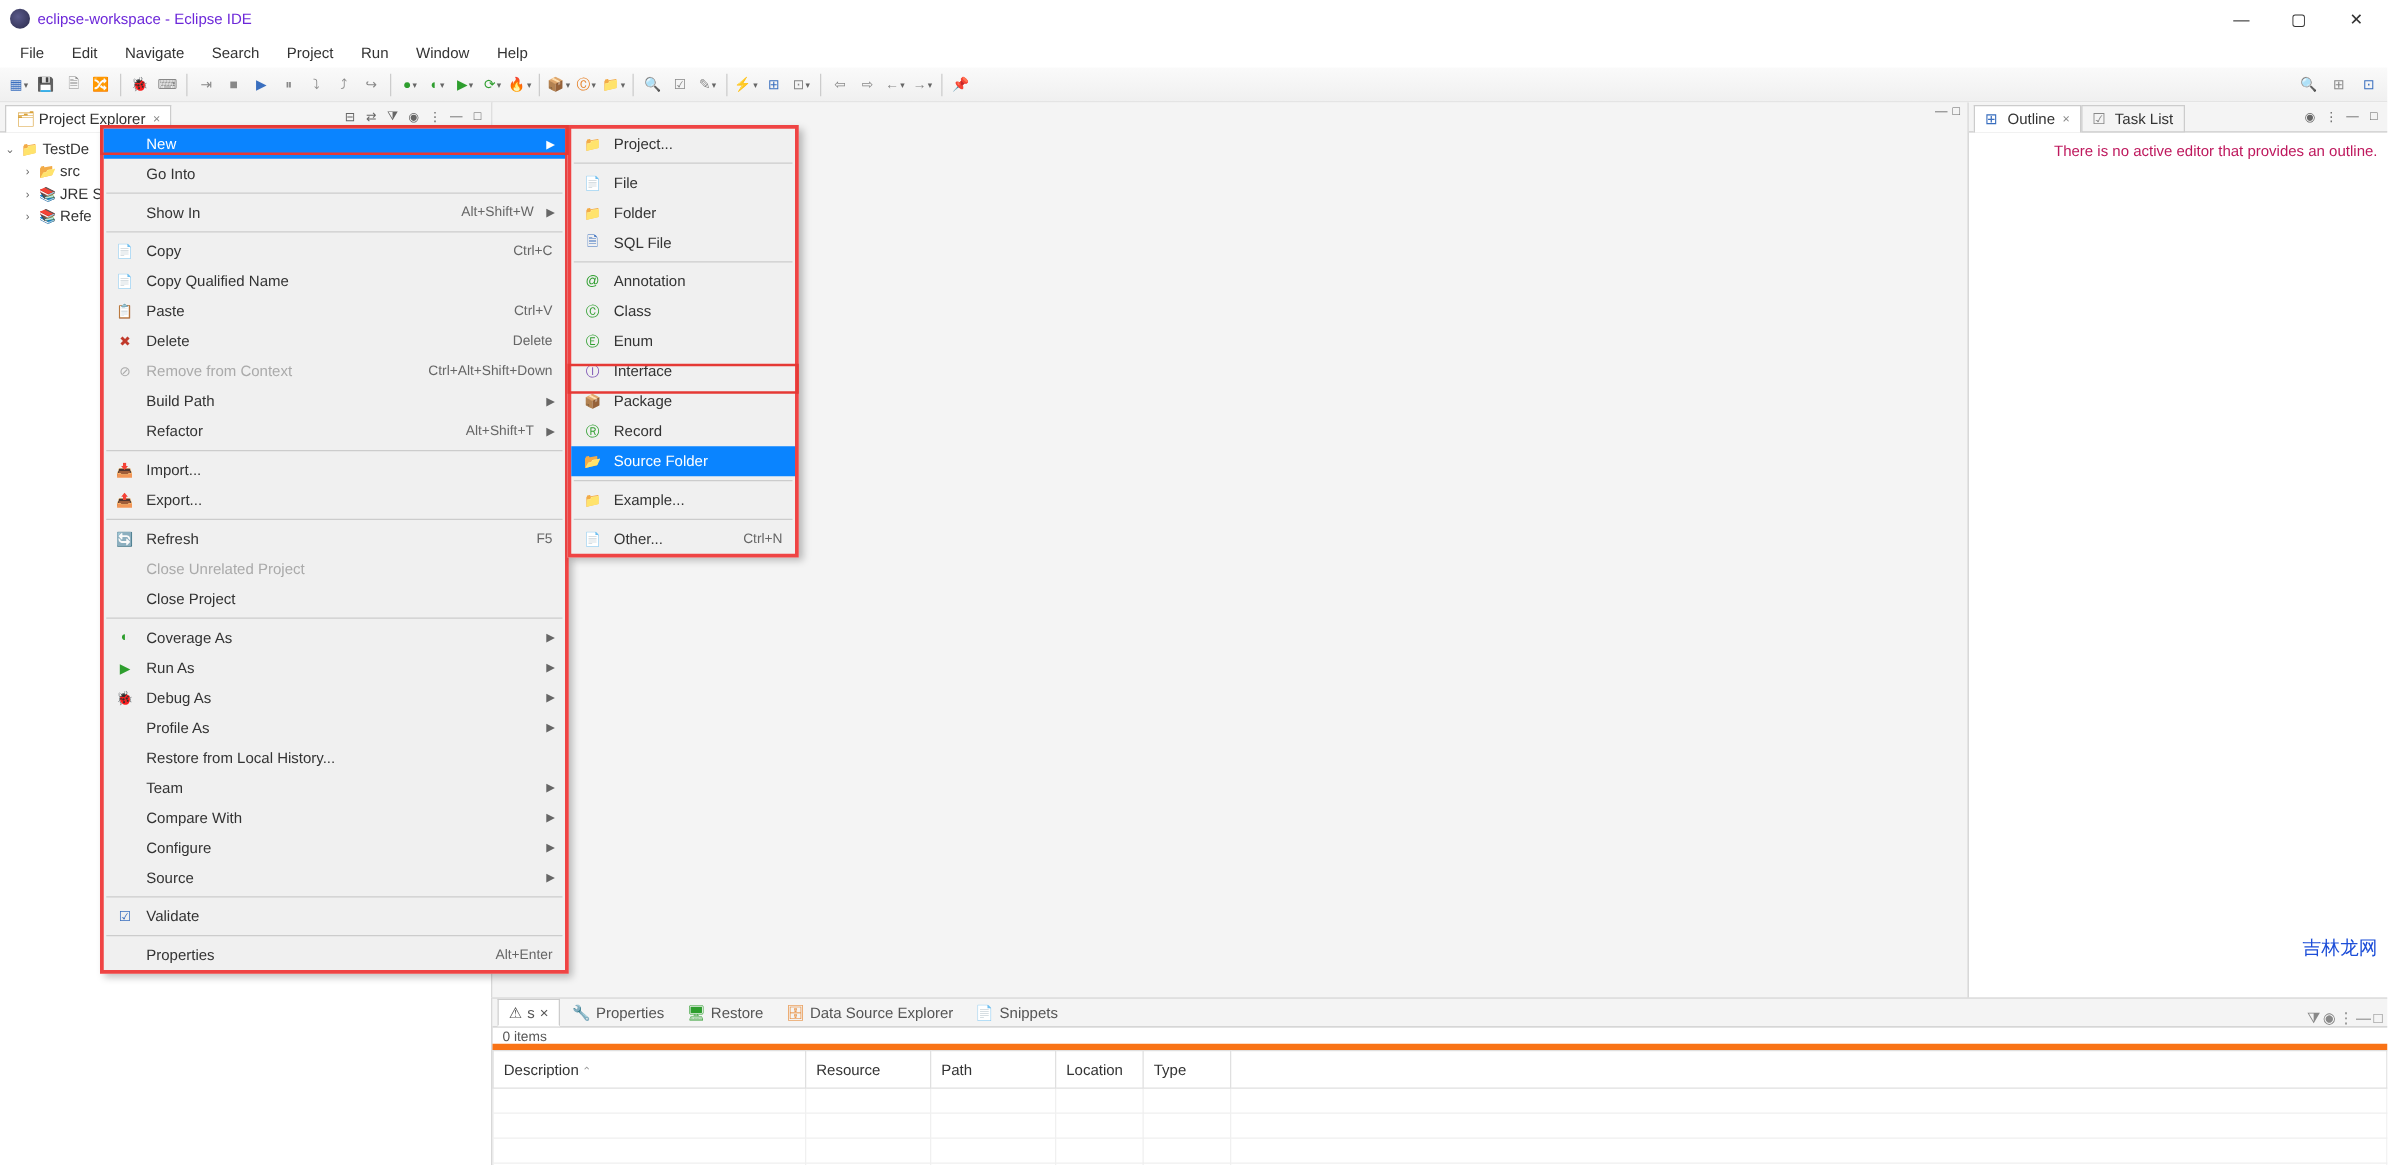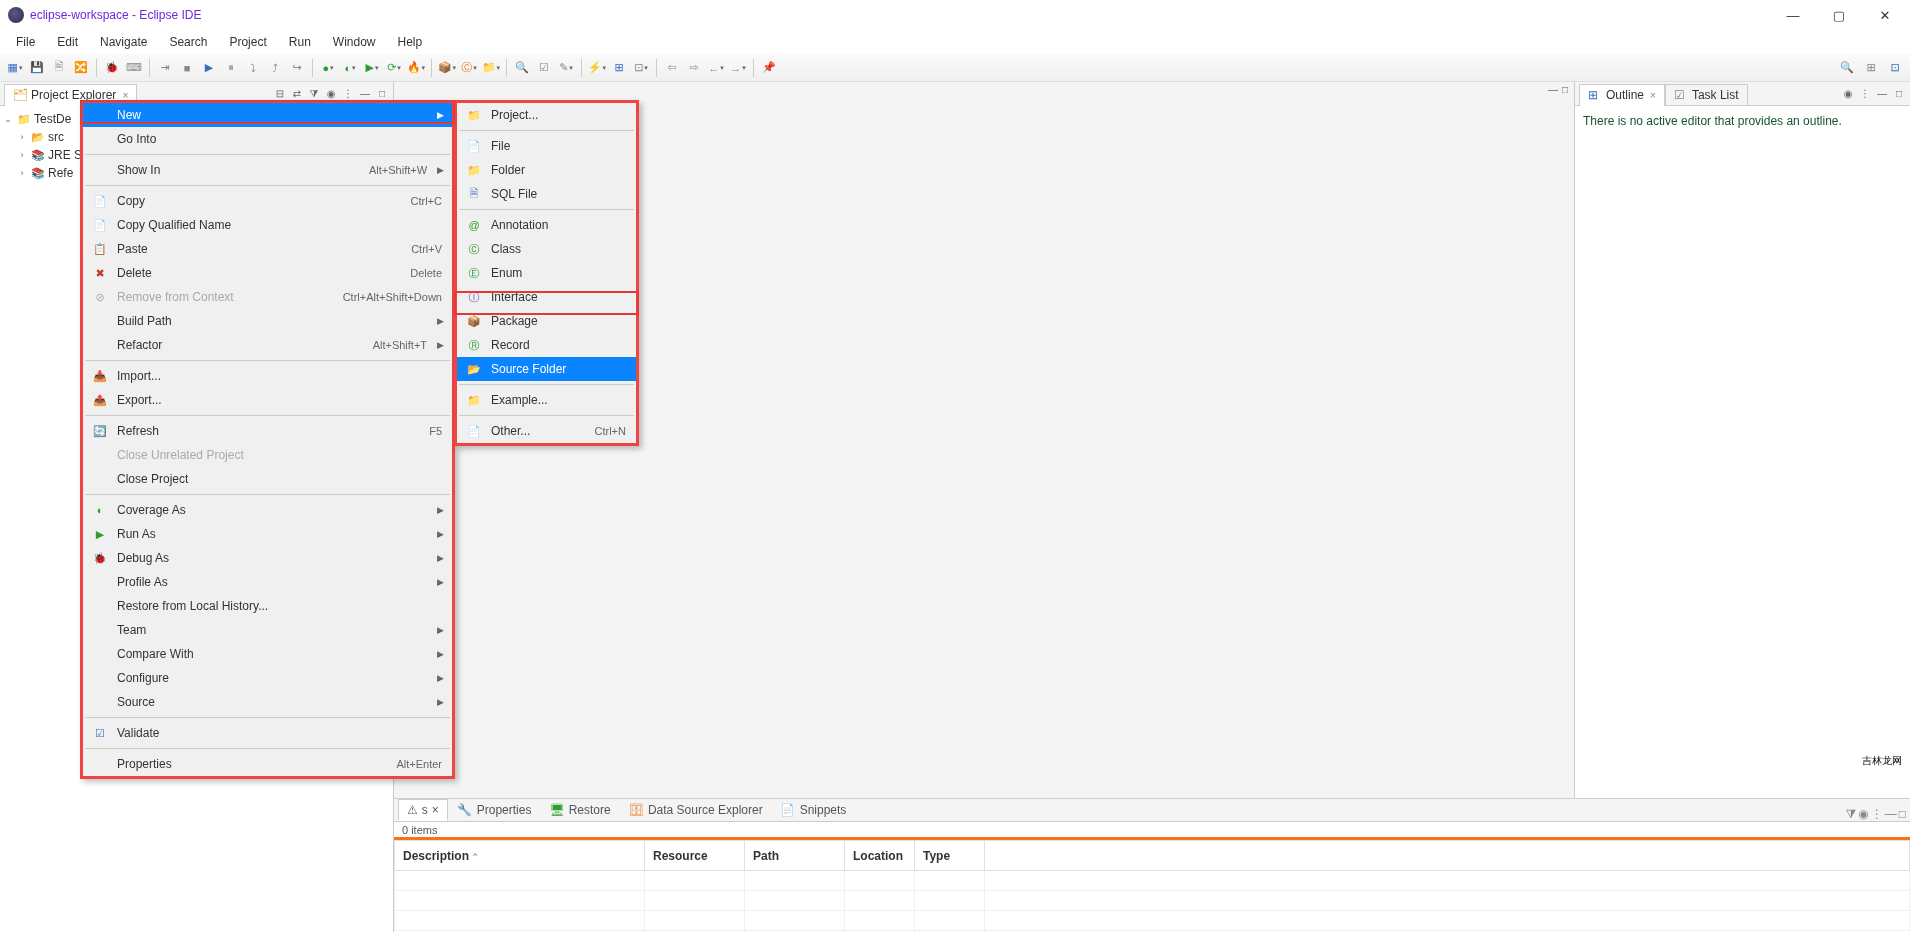--- a/index.html
+++ b/index.html
@@ -42,34 +42,34 @@
 .tree-row { display: flex; align-items: center; height: 18px; gap: 2px; }
 .tree-toggle { width: 12px; color: #666; font-size: 9px; text-align: center; }
 .tree-icon { width: 16px; height: 14px; display: flex; align-items: center; justify-content: center; font-size: 11px; }
 .indent-1 { padding-left: 14px; }
 
 
 .center-toolbar { height: 22px; display: flex; justify-content: flex-end; padding: 2px 6px; gap: 4px; }
 .center-toolbar span { font-size: 10px; color: #666; }
 
 
-.right-content { padding: 8px; color: #14532d; }
+.right-content { padding: 8px; color: #be185d; text-align: right; }
 
 
 .bottom-area { height: 152px; display: flex; }
 .bottom-left-spacer { width: 394px; border-right: 1px solid #ccc; }
 .bottom-panel { flex: 1; border-top: 1px solid #ccc; display: flex; flex-direction: column; }
 .bottom-tabs { height: 24px; background: #f4f4f4; display: flex; align-items: flex-end; padding: 0 4px; gap: 2px; border-bottom: 1px solid #ccc; }
 .bottom-tabs .btab { padding: 2px 8px; display: flex; align-items: center; gap: 4px; height: 22px; color: #555; }
 .bottom-tabs .btab.active { background: #fff; border: 1px solid #ccc; border-bottom: 1px solid #fff; }
 .bottom-tabs .spacer { flex: 1; }
-.bottom-info { height: 18px; padding: 2px 8px; color: #555; font-size: 11px; border-bottom: 3px solid #f97316; }
+.bottom-info { height: 18px; padding: 2px 8px; color: #555; font-size: 11px; border-bottom: 5px solid #f97316; }
 .bottom-table { flex: 1; }
 .bottom-table table { width: 100%; border-collapse: collapse; table-layout: fixed; }
-.bottom-table th { text-align: left; font-weight: bold; padding: 3px 8px; border: 1px solid #e0e0e0; background: #fff; color: #333; height: 30px; }
+.bottom-table th { text-align: left; font-weight: normal; padding: 3px 8px; border: 1px solid #e0e0e0; background: #fff; color: #333; height: 30px; }
 .bottom-table td { border: 1px solid #f0f0f0; height: 20px; }
 .bottom-table th.sort::after { content: " ⌃"; color: #999; font-size: 9px; }
 
 
 .context-menu { position: absolute; background: #f0f0f0; border: 3px solid #ef4444; box-shadow: 3px 3px 6px rgba(0,0,0,.25); font-size: 12px; }
 .context-menu .cm-row { display: flex; align-items: center; height: 24px; padding: 0 8px; gap: 8px; }
 .context-menu .cm-row.highlighted { background: #0a84ff; color: #fff; }
 .context-menu .cm-row.highlighted .cm-shortcut, .context-menu .cm-row.highlighted .cm-sub { color: #fff; }
 .context-menu .cm-row.disabled { color: #aaa; }
 .context-menu .cm-icon { width: 18px; text-align: center; font-size: 11px; }
@@ -79,21 +79,21 @@
 .context-menu .cm-sep { height: 1px; background: #ccc; margin: 3px 2px; }
 .main-ctx { left: 80px; top: 100px; width: 375px; }
 .sub-ctx { left: 454px; top: 100px; width: 185px; }
 
 
 .highlight-box { position: absolute; border: 2px solid #e53935; pointer-events: none; }
 .hb-new { left: 80px; top: 100px; width: 375px; height: 24px; }
 .hb-source { left: 454px; top: 291px; width: 185px; height: 24px; }
 
 
-.watermark { position: absolute; right: 8px; bottom: 164px; color: #000000; font-size: 10px; font-weight: 500; }
+.watermark { position: absolute; right: 8px; bottom: 164px; color: #1d4ed8; font-size: 15px; font-weight: 500; }
 
 
 .ic-folder { color: #d9a23a; }
 .ic-blue { color: #3a6fbf; }
 .ic-green { color: #2e9e2e; }
 .ic-red { color: #c0392b; }
 .ic-orange { color: #e67e22; }
 .ic-purple { color: #7a4fb3; }
 .ic-gray { color: #888; }
 </style>

